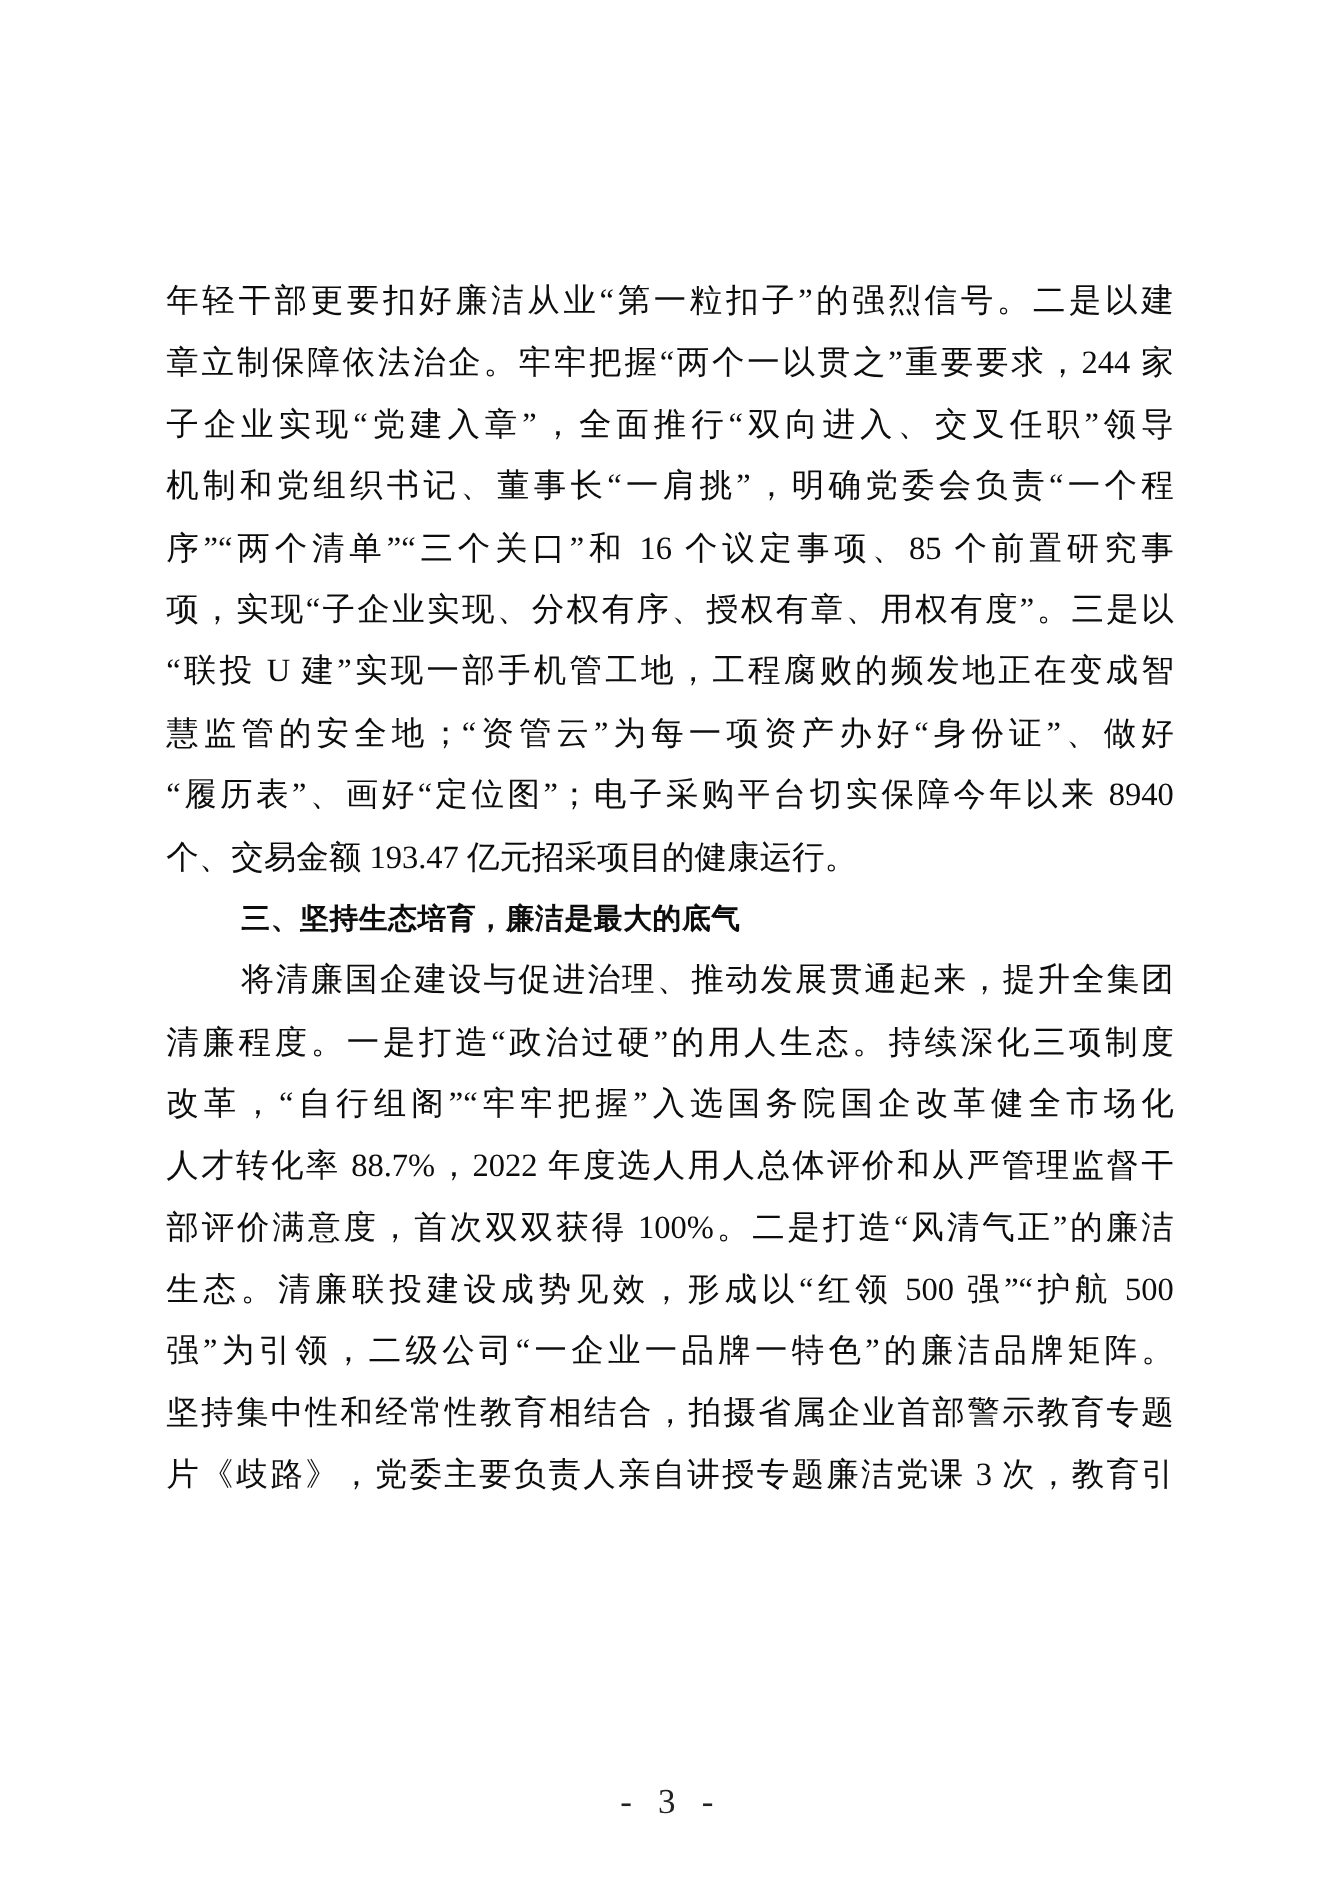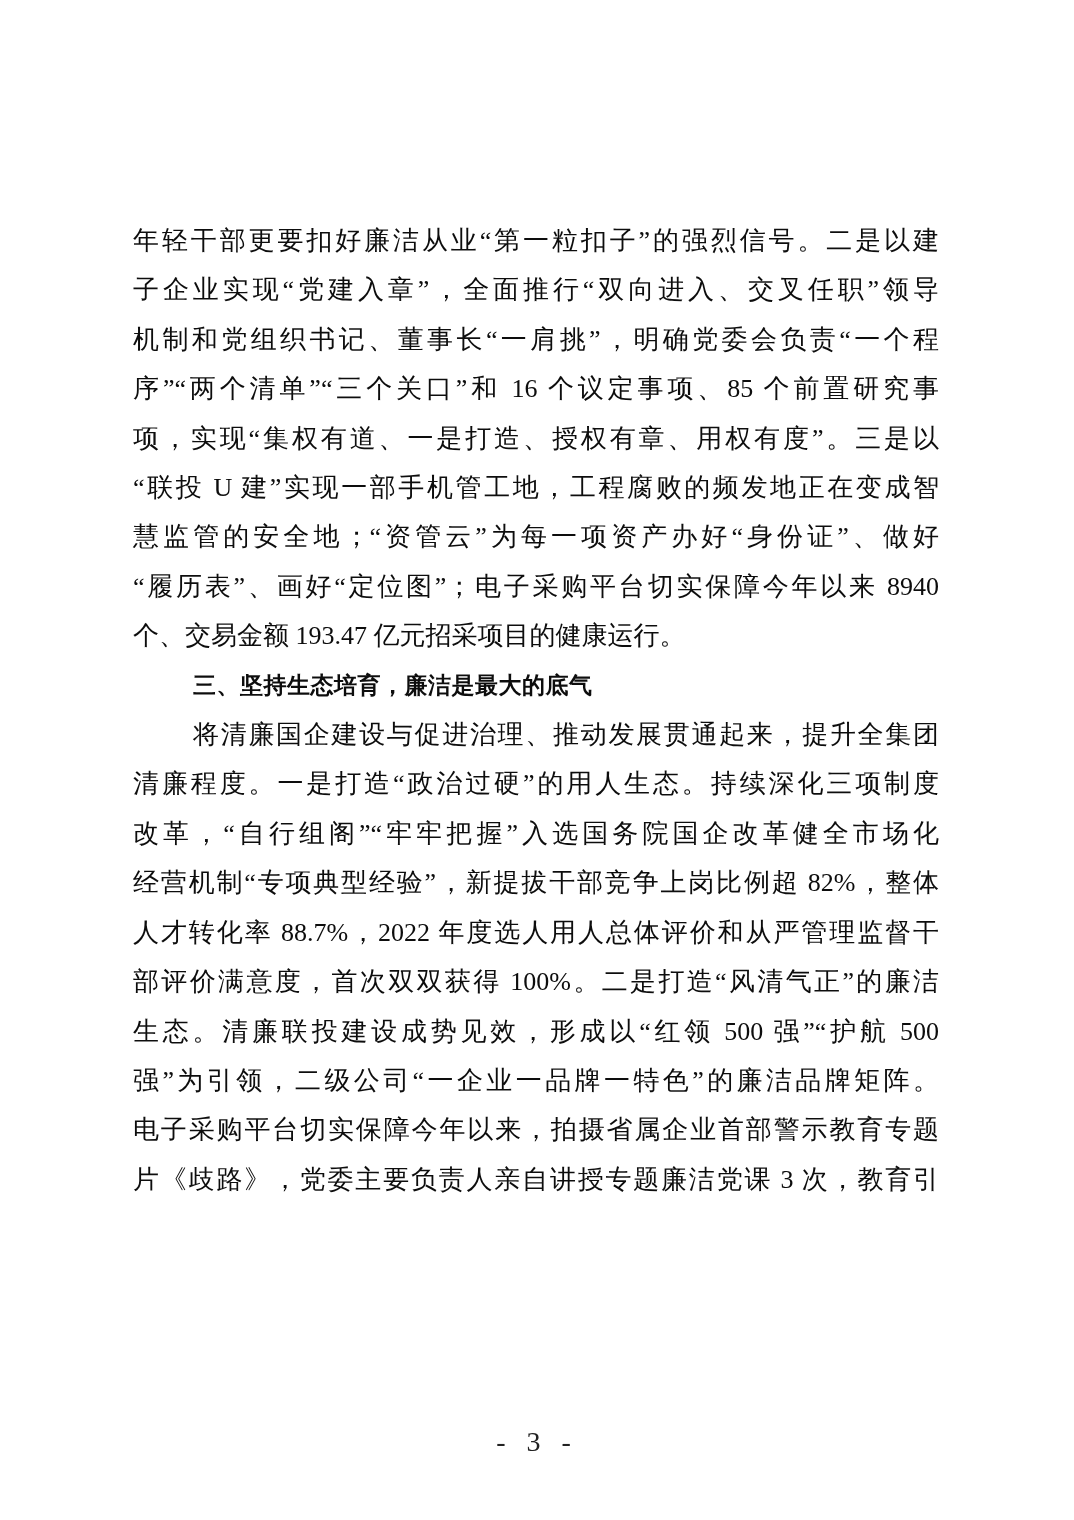--- a/index.html
+++ b/index.html
@@ -49,35 +49,35 @@
     letter-spacing:7px;
     color:#222;
   }
 </style>
 </head>
 <body>
 
 <div class="page">
   <div class="text-block">
     <div class="ln">年轻干部更要扣好廉洁从业“第一粒扣子”的强烈信号。二是以建</div>
+    <div class="ln">章立制保障依法治企。牢牢把握“两个一以贯之”重要要求，244 家</div>
     <div class="ln">子企业实现“党建入章”，全面推行“双向进入、交叉任职”领导</div>
     <div class="ln">机制和党组织书记、董事长“一肩挑”，明确党委会负责“一个程</div>
     <div class="ln">序”“两个清单”“三个关口”和 16 个议定事项、85 个前置研究事</div>
-    <div class="ln">项，实现“集权有道、一是打造、授权有章、用权有度”。三是以</div>
+    <div class="ln">项，实现“子企业实现、分权有序、授权有章、用权有度”。三是以</div>
     <div class="ln">“联投 U 建”实现一部手机管工地，工程腐败的频发地正在变成智</div>
     <div class="ln">慧监管的安全地；“资管云”为每一项资产办好“身份证”、做好</div>
     <div class="ln">“履历表”、画好“定位图”；电子采购平台切实保障今年以来 8940</div>
     <div class="ln end">个、交易金额 193.47 亿元招采项目的健康运行。</div>
     <div class="ln head ind">三、坚持生态培育，廉洁是最大的底气</div>
     <div class="ln ind">将清廉国企建设与促进治理、推动发展贯通起来，提升全集团</div>
     <div class="ln">清廉程度。一是打造“政治过硬”的用人生态。持续深化三项制度</div>
     <div class="ln">改革，“自行组阁”“牢牢把握”入选国务院国企改革健全市场化</div>
-    <div class="ln">经营机制“专项典型经验”，新提拔干部竞争上岗比例超 82%，整体</div>
     <div class="ln">人才转化率 88.7%，2022 年度选人用人总体评价和从严管理监督干</div>
     <div class="ln">部评价满意度，首次双双获得 100%。二是打造“风清气正”的廉洁</div>
     <div class="ln">生态。清廉联投建设成势见效，形成以“红领 500 强”“护航 500</div>
     <div class="ln">强”为引领，二级公司“一企业一品牌一特色”的廉洁品牌矩阵。</div>
-    <div class="ln">电子采购平台切实保障今年以来，拍摄省属企业首部警示教育专题</div>
+    <div class="ln">坚持集中性和经常性教育相结合，拍摄省属企业首部警示教育专题</div>
     <div class="ln">片《歧路》，党委主要负责人亲自讲授专题廉洁党课 3 次，教育引</div>
   </div>
 
   <div class="footer">- 3 -</div>
 </div>
 
 </body></html>

